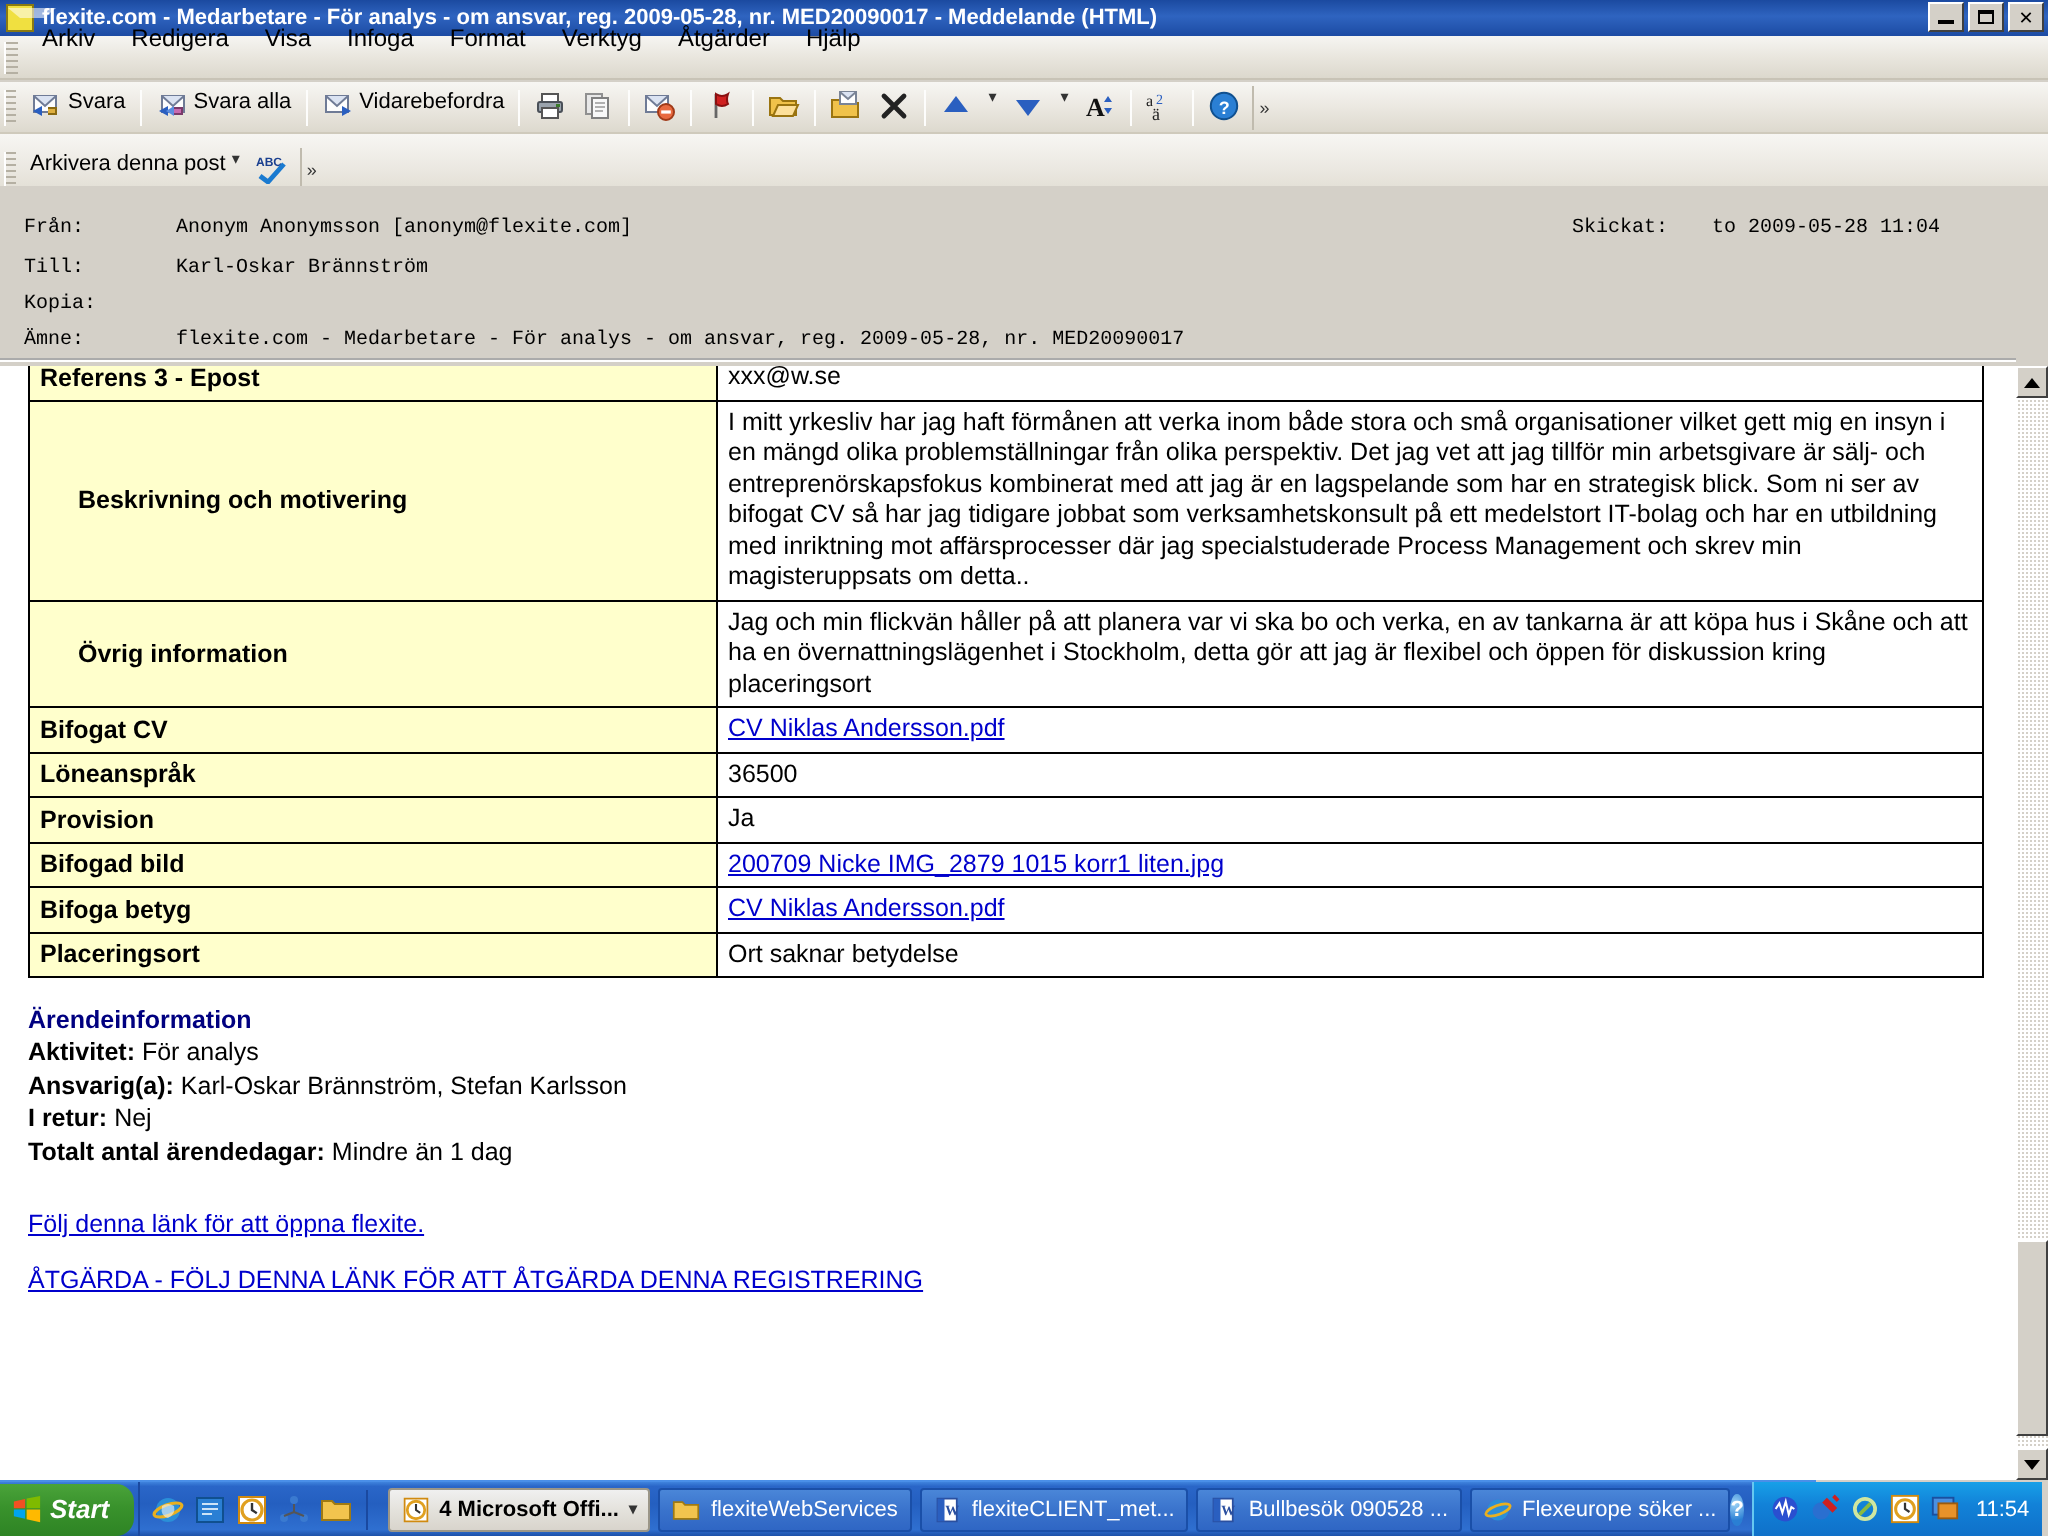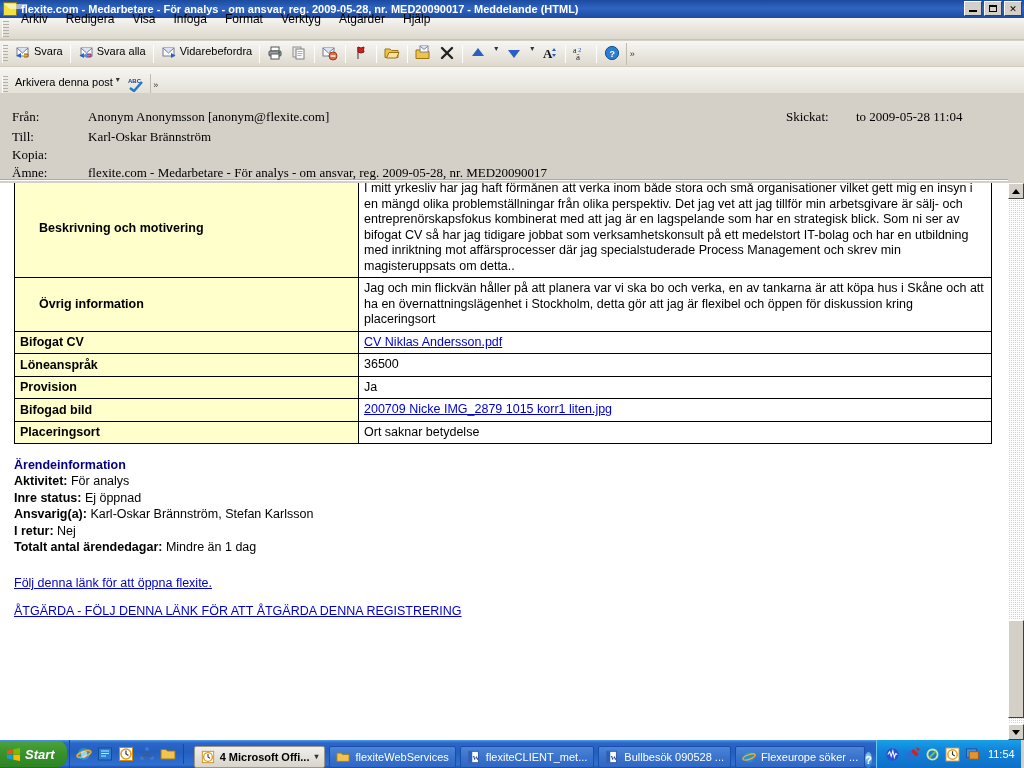--- a/index.html
+++ b/index.html
@@ -115,22 +115,22 @@
     flex: 0 0 auto;
   }
   .caret { font-size: 8px; color:#333; line-height: 1; }
 
   
   #headerpane {
     position: absolute; left: 0; top: 93px; width: 1024px; height: 88px;
     background: #d4d0c8;
     border-bottom: 2px groove #ffffff;
   }
-  .hdr-row { position: absolute; font-size: 13px; color: #000;
-             font-family: Liberation Serif, serif; white-space: nowrap;}
+  .hdr-row { position: absolute; font-size: 10px; color: #000;
+             font-family: Liberation Mono, monospace; white-space: nowrap;}
   .hdr-label { left: 12px; }
   .hdr-value { left: 88px; }
 
   
   #bodyarea {
     position: absolute; left: 0; top: 183px; width: 1008px; height: 557px;
     background: #ffffff;
     overflow: hidden;
   }
   #bodyinner { position: absolute; left: 0; top: -6px; width: 1008px; }
@@ -207,21 +207,21 @@
   
   #rightstrip {
     position: absolute; right: 0; top: 93px; width: 16px; height: 90px;
     background: #d4d0c8;
   }
 
   
   #taskbar {
     position: absolute; left: 0; bottom: 0; width: 908px; height: 28px;
     background: linear-gradient(to bottom,#3f83dd 0%, #2a66c8 8%, #245fc0 40%, #2f6fd0 88%, #1c50a8 100%);
-    display: flex; align-items: flex-end;
+    display: flex; align-items: center;
     border-top: 1px solid #4a8fe8;
   }
   #startbtn {
     height: 26px; margin: 1px 0 1px 0; padding: 0 12px 0 6px;
     background: linear-gradient(to bottom,#4aa33a 0%, #39922c 45%, #2e8424 100%);
     border-radius: 0 9px 9px 0;
     color: #fff; font-weight: bold; font-size: 13px; font-style: italic;
     display: flex; align-items: center; gap: 4px;
     font-family: "Liberation Sans", sans-serif;
     flex: 0 0 auto;
@@ -519,20 +519,24 @@
     <span class="hdr-row hdr-value" style="top:72px">flexite.com - Medarbetare - För analys - om ansvar, reg. 2009-05-28, nr. MED20090017</span>
   </div>
 
   <div id="rightstrip"></div>
 
   <div id="bodyarea">
     <div id="bodyinner">
 
       <table class="ftab">
         <tbody>
+            <tr>
+          <td class="k">Referens 3 - Epost</td>
+          <td class="v mid">xxx@w.se</td>
+        </tr>
         <tr class="tall">
           <td class="k">Beskrivning och motivering</td>
           <td class="v">I mitt yrkesliv har jag haft förmånen att verka inom både stora och små organisationer vilket gett mig en insyn i en mängd olika problemställningar från olika perspektiv. Det jag vet att jag tillför min arbetsgivare är sälj- och entreprenörskapsfokus kombinerat med att jag är en lagspelande som har en strategisk blick. Som ni ser av bifogat CV så har jag tidigare jobbat som verksamhetskonsult på ett medelstort IT-bolag och har en utbildning med inriktning mot affärsprocesser där jag specialstuderade Process Management och skrev min magisteruppsats om detta..</td>
         </tr>
         <tr class="tall">
           <td class="k">Övrig information</td>
           <td class="v">Jag och min flickvän håller på att planera var vi ska bo och verka, en av tankarna är att köpa hus i Skåne och att ha en övernattningslägenhet i Stockholm, detta gör att jag är flexibel och öppen för diskussion kring placeringsort</td>
         </tr>
         <tr>
           <td class="k">Bifogat CV</td>
@@ -548,35 +552,37 @@
           <td class="k">Provision</td>
           <td class="v mid">Ja</td>
         </tr>
         <tr>
           <td class="k">Bifogad bild</td>
           <td class="v mid">
             <a class="lnk" href="#">200709 Nicke IMG_2879 1015 korr1 liten.jpg</a>
           </td>
         </tr>
         <tr>
+          <td class="k">Bifoga betyg</td>
+          <td class="v mid">
+            <a class="lnk" href="#">CV Niklas Andersson.pdf</a>
+          </td>
+        </tr>
+        <tr>
           <td class="k">Placeringsort</td>
           <td class="v mid">Ort saknar betydelse</td>
         </tr>
       </tbody>
         </table>
 
       <div id="caseinfo">
         <div class="cihead">Ärendeinformation</div>
         <div>
           <b>Aktivitet:</b>
           <span>För analys</span>
-        </div>
-        <div>
-          <b>Inre status:</b>
-          <span>Ej öppnad</span>
         </div>
         <div>
           <b>Ansvarig(a):</b>
           <span>Karl-Oskar Brännström, Stefan Karlsson</span>
         </div>
         <div>
           <b>I retur:</b>
           <span>Nej</span>
         </div>
         <div>

